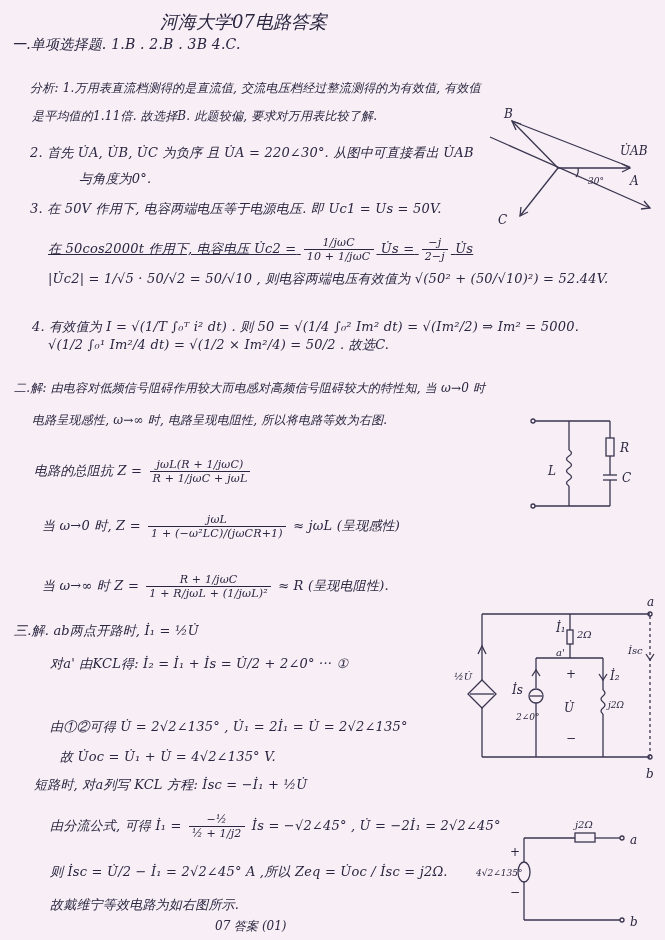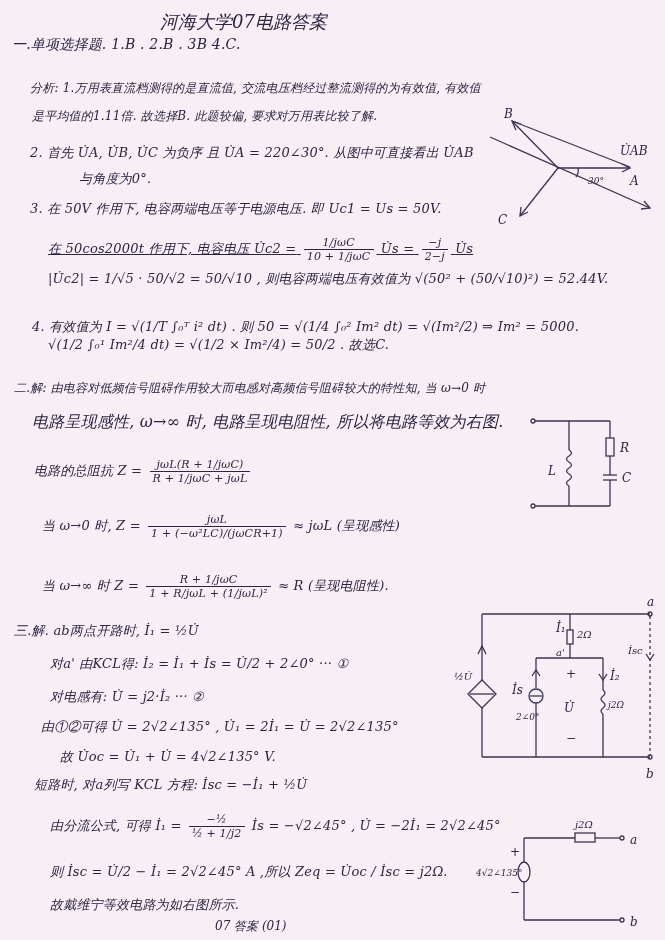--- a/index.html
+++ b/index.html
@@ -47,21 +47,21 @@
       <span class="den">2−j</span>
     </span>
     <span>U̇s</span>
   </div>
 
   <div class="line" style="left:48px;top:270px;">|U̇c2| = 1/√5 · 50/√2 = 50/√10 , 则电容两端电压有效值为 √(50² + (50/√10)²) = 52.44V.</div>
   <div class="line" style="left:32px;top:318px;">4. 有效值为 I = √(1/T ∫₀ᵀ i² dt) . 则 50 = √(1/4 ∫₀² Im² dt) = √(Im²/2)  ⇒ Im² = 5000.</div>
   <div class="line" style="left:40px;top:336px;margin-left:8px;">√(1/2 ∫₀¹ Im²/4 dt) = √(1/2 × Im²/4) = 50/2 . 故选C.</div>
 
   <div class="line" style="left:14px;top:380px;font-size:12px;">二.解: 由电容对低频信号阻碍作用较大而电感对高频信号阻碍较大的特性知, 当 ω→0 时</div>
-  <div class="line" style="left:32px;top:412px;font-size:16px;">电路呈现感性, ω→∞ 时, 电路呈现电阻性, 所以将电路等效为右图.</div>
+  <div class="line" style="left:32px;top:412px;font-size:12px;">电路呈现感性, ω→∞ 时, 电路呈现电阻性, 所以将电路等效为右图.</div>
 
   <div class="line" style="left:34px;top:450px;">
     <span>电路的总阻抗 Z =</span>
     <span class="frac">
       <span class="num">jωL(R + 1/jωC)</span>
       <span class="den">R + 1/jωC + jωL</span>
     </span>
   </div>
 
   <div class="line" style="left:42px;top:505px;">
@@ -77,22 +77,21 @@
     <span>当 ω→∞ 时  Z =</span>
     <span class="frac">
       <span class="num">R + 1/jωC</span>
       <span class="den">1 + R/jωL + (1/jωL)²</span>
     </span>
     <span>≈ R (呈现电阻性).</span>
   </div>
 
   <div class="line" style="left:14px;top:622px;">三.解. ab两点开路时, İ₁ = ½U̇</div>
   <div class="line" style="left:50px;top:655px;">对a' 由KCL得: İ₂ = İ₁ + İs = U̇/2 + 2∠0° ··· ①</div>
-  <div class="line" style="left:50px;top:688px;">对电感有: U̇ = j2·İ₂    ··· ②</div>
-  <div class="line" style="left:41px;top:718px;text-align:right;">由①②可得 U̇ = 2√2∠135° ,  U̇₁ = 2İ₁ = U̇ = 2√2∠135°</div>
+  <div class="line" style="left:50px;top:718px;text-align:right;">由①②可得 U̇ = 2√2∠135° ,  U̇₁ = 2İ₁ = U̇ = 2√2∠135°</div>
   <div class="line" style="left:60px;top:748px;">故 U̇oc = U̇₁ + U̇ = 4√2∠135° V.</div>
   <div class="line" style="left:34px;top:776px;">短路时, 对a列写 KCL 方程: İsc = −İ₁ + ½U̇</div>
 
   <div class="line" style="left:50px;top:805px;">
     <span>由分流公式, 可得 İ₁ =</span>
     <span class="frac">
       <span class="num">−½</span>
       <span class="den">½ + 1/j2</span>
     </span>
     <span>İs = −√2∠45° ,  U̇ = −2İ₁ = 2√2∠45°</span>

